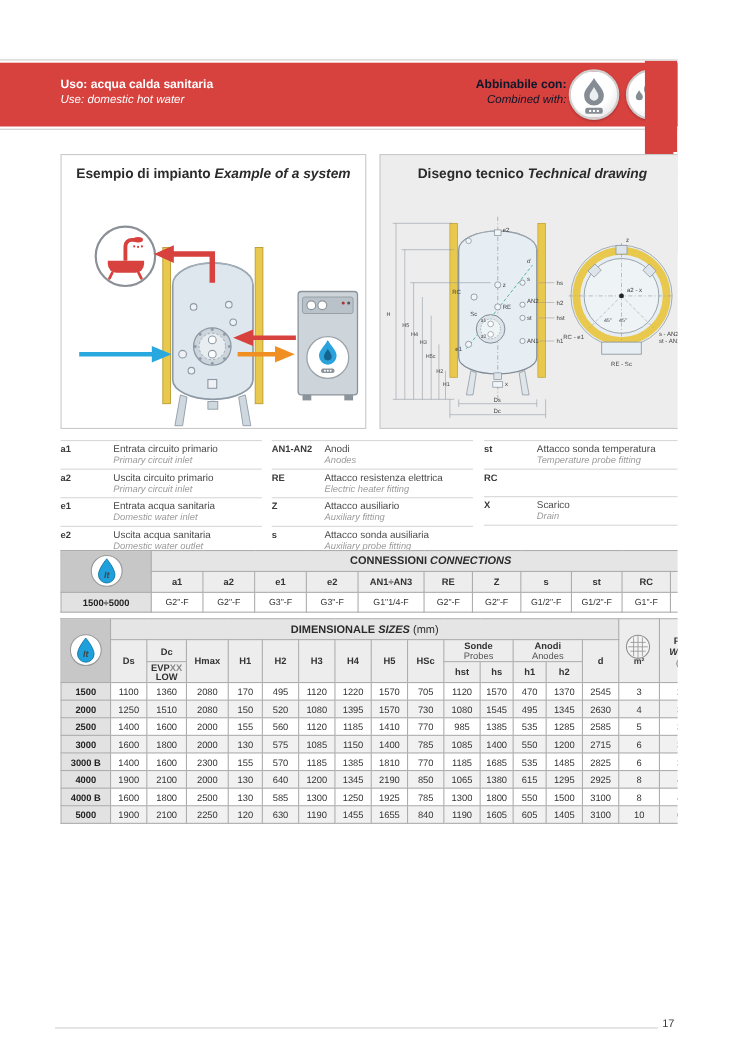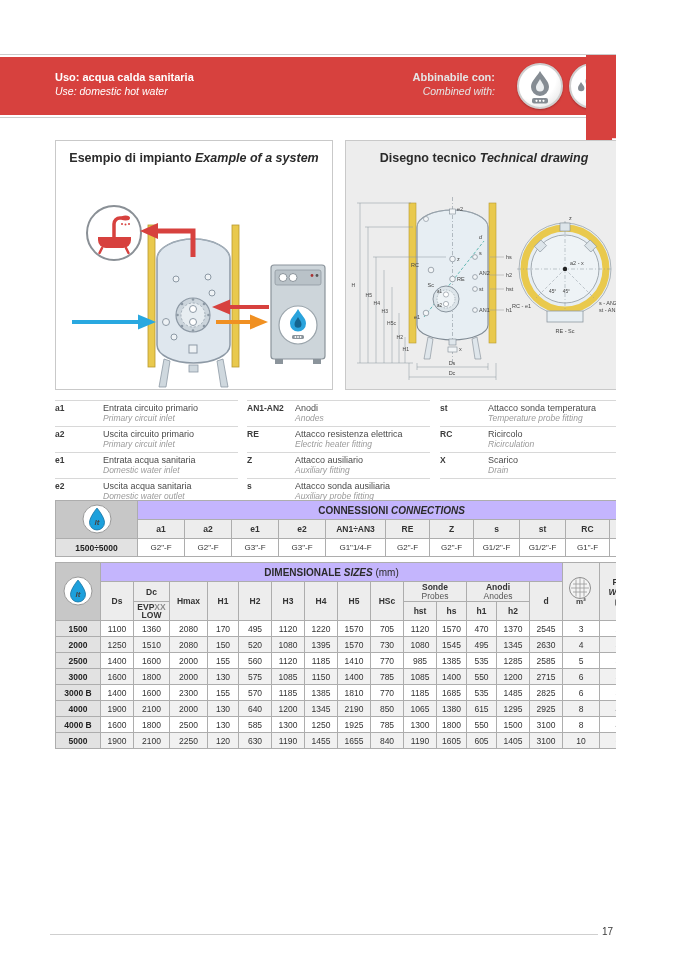--- a/index.html
+++ b/index.html
@@ -4,21 +4,21 @@
 <style>
   html,body{margin:0;padding:0;background:#fff;}
   .page{position:relative;width:616px;height:959px;background:#fff;overflow:hidden;
         font-family:"Liberation Sans",sans-serif;color:#333;}
   
   .hairline{position:absolute;left:0;width:639px;height:1px;background:#cccccc;}
   .red-bar{position:absolute;left:0;top:57px;width:639px;height:58px;background:#d7413e;}
   .use-block{position:absolute;left:55px;top:13px;color:#fff;line-height:14px;}
   .use-it{font-weight:bold;font-size:11px;}
   .use-en{font-style:italic;font-size:10.5px;}
-  .combi-block{position:absolute;right:144px;top:13px;color:#e5e5e5;text-align:right;line-height:14px;}
+  .combi-block{position:absolute;right:124px;top:13px;color:#0f172a;text-align:right;line-height:14px;}
   .combi-icon{position:absolute;top:6px;width:46px;height:46px;border-radius:50%;
       background:radial-gradient(circle at 35% 30%,#ffffff 55%,#dcdcdc);
       border:2px solid #cfcfcf;box-sizing:border-box;box-shadow:0 1px 2px rgba(0,0,0,.25);}
   .combi-icon svg{position:absolute;left:0;top:0;}
   .ci1{right:76px;} .ci2{right:24px;}
   .heating-tab{position:absolute;right:0;top:55px;width:30px;height:175px;background:#d7413e;
       clip-path:polygon(0 0,100% 0,100% 100%,0 80%);}
   .heating-tab .lbl{position:absolute;left:21px;top:133px;transform:rotate(-90deg);
       transform-origin:0 0;white-space:nowrap;color:#fff;font-weight:bold;font-size:13px;letter-spacing:.5px;}
   
@@ -36,21 +36,21 @@
   .lkey{font-weight:bold;color:#3a3a3a;width:48px;flex:none;}
   .ltxt{flex:1;text-align:left;line-height:10px;}
   .lit{display:block;color:#4a4a4a;font-size:9px;}
   .len{display:block;color:#9b9b9b;font-style:italic;}
   
   table.tbl{position:absolute;left:55px;border-collapse:collapse;table-layout:fixed;
       font-size:8.5px;color:#333;}
   table.tbl td{border:1px solid #adadad;text-align:center;vertical-align:middle;padding:1px 0;}
   table.conn{top:500px;width:590px;}
   table.dim{top:562px;width:590px;}
-  td.ttl{background:#c4b5fd;font-size:10px;font-weight:bold;color:#2b2b2b;height:16px;}
+  td.ttl{background:#e5e5e5;font-size:10px;font-weight:bold;color:#2b2b2b;height:16px;}
   td.ttl .en{font-style:italic;} td.ttl .unit{font-weight:normal;}
   td.icon-cell{background:#c7c7c7;}
   td.chead{background:#ededed;font-weight:bold;height:16px;}
   td.cval{background:#fff;font-size:8px;height:15px;}
   td.model{background:#e2e2e2;font-weight:bold;color:#222;}
   table.dim td.g{background:#ededed;font-weight:bold;}
   table.dim td.g .sub{font-weight:normal;color:#555;display:block;line-height:8px;}
   table.dim td.g .gl{display:block;line-height:9px;}
   .dcsub{font-weight:bold;line-height:8px;display:block;}
   .dcsub .xx{color:#8a8a8a;}
@@ -368,24 +368,20 @@
   <div class="legend-col lc3">
       <div class="lrow">
         <span class="lkey">st</span>
         <span class="ltxt">
           <span class="lit">Attacco sonda temperatura</span>
           <span class="len">Temperature probe fitting</span>
         </span>
       </div>
       <div class="lrow">
         <span class="lkey">RC</span>
-        <span class="ltxt">
-          <span class="lit">Ricircolo</span>
-          <span class="len">Ricirculation</span>
-        </span>
       </div>
       <div class="lrow">
         <span class="lkey">X</span>
         <span class="ltxt">
           <span class="lit">Scarico</span>
           <span class="len">Drain</span>
         </span>
       </div>
     </div>
 

